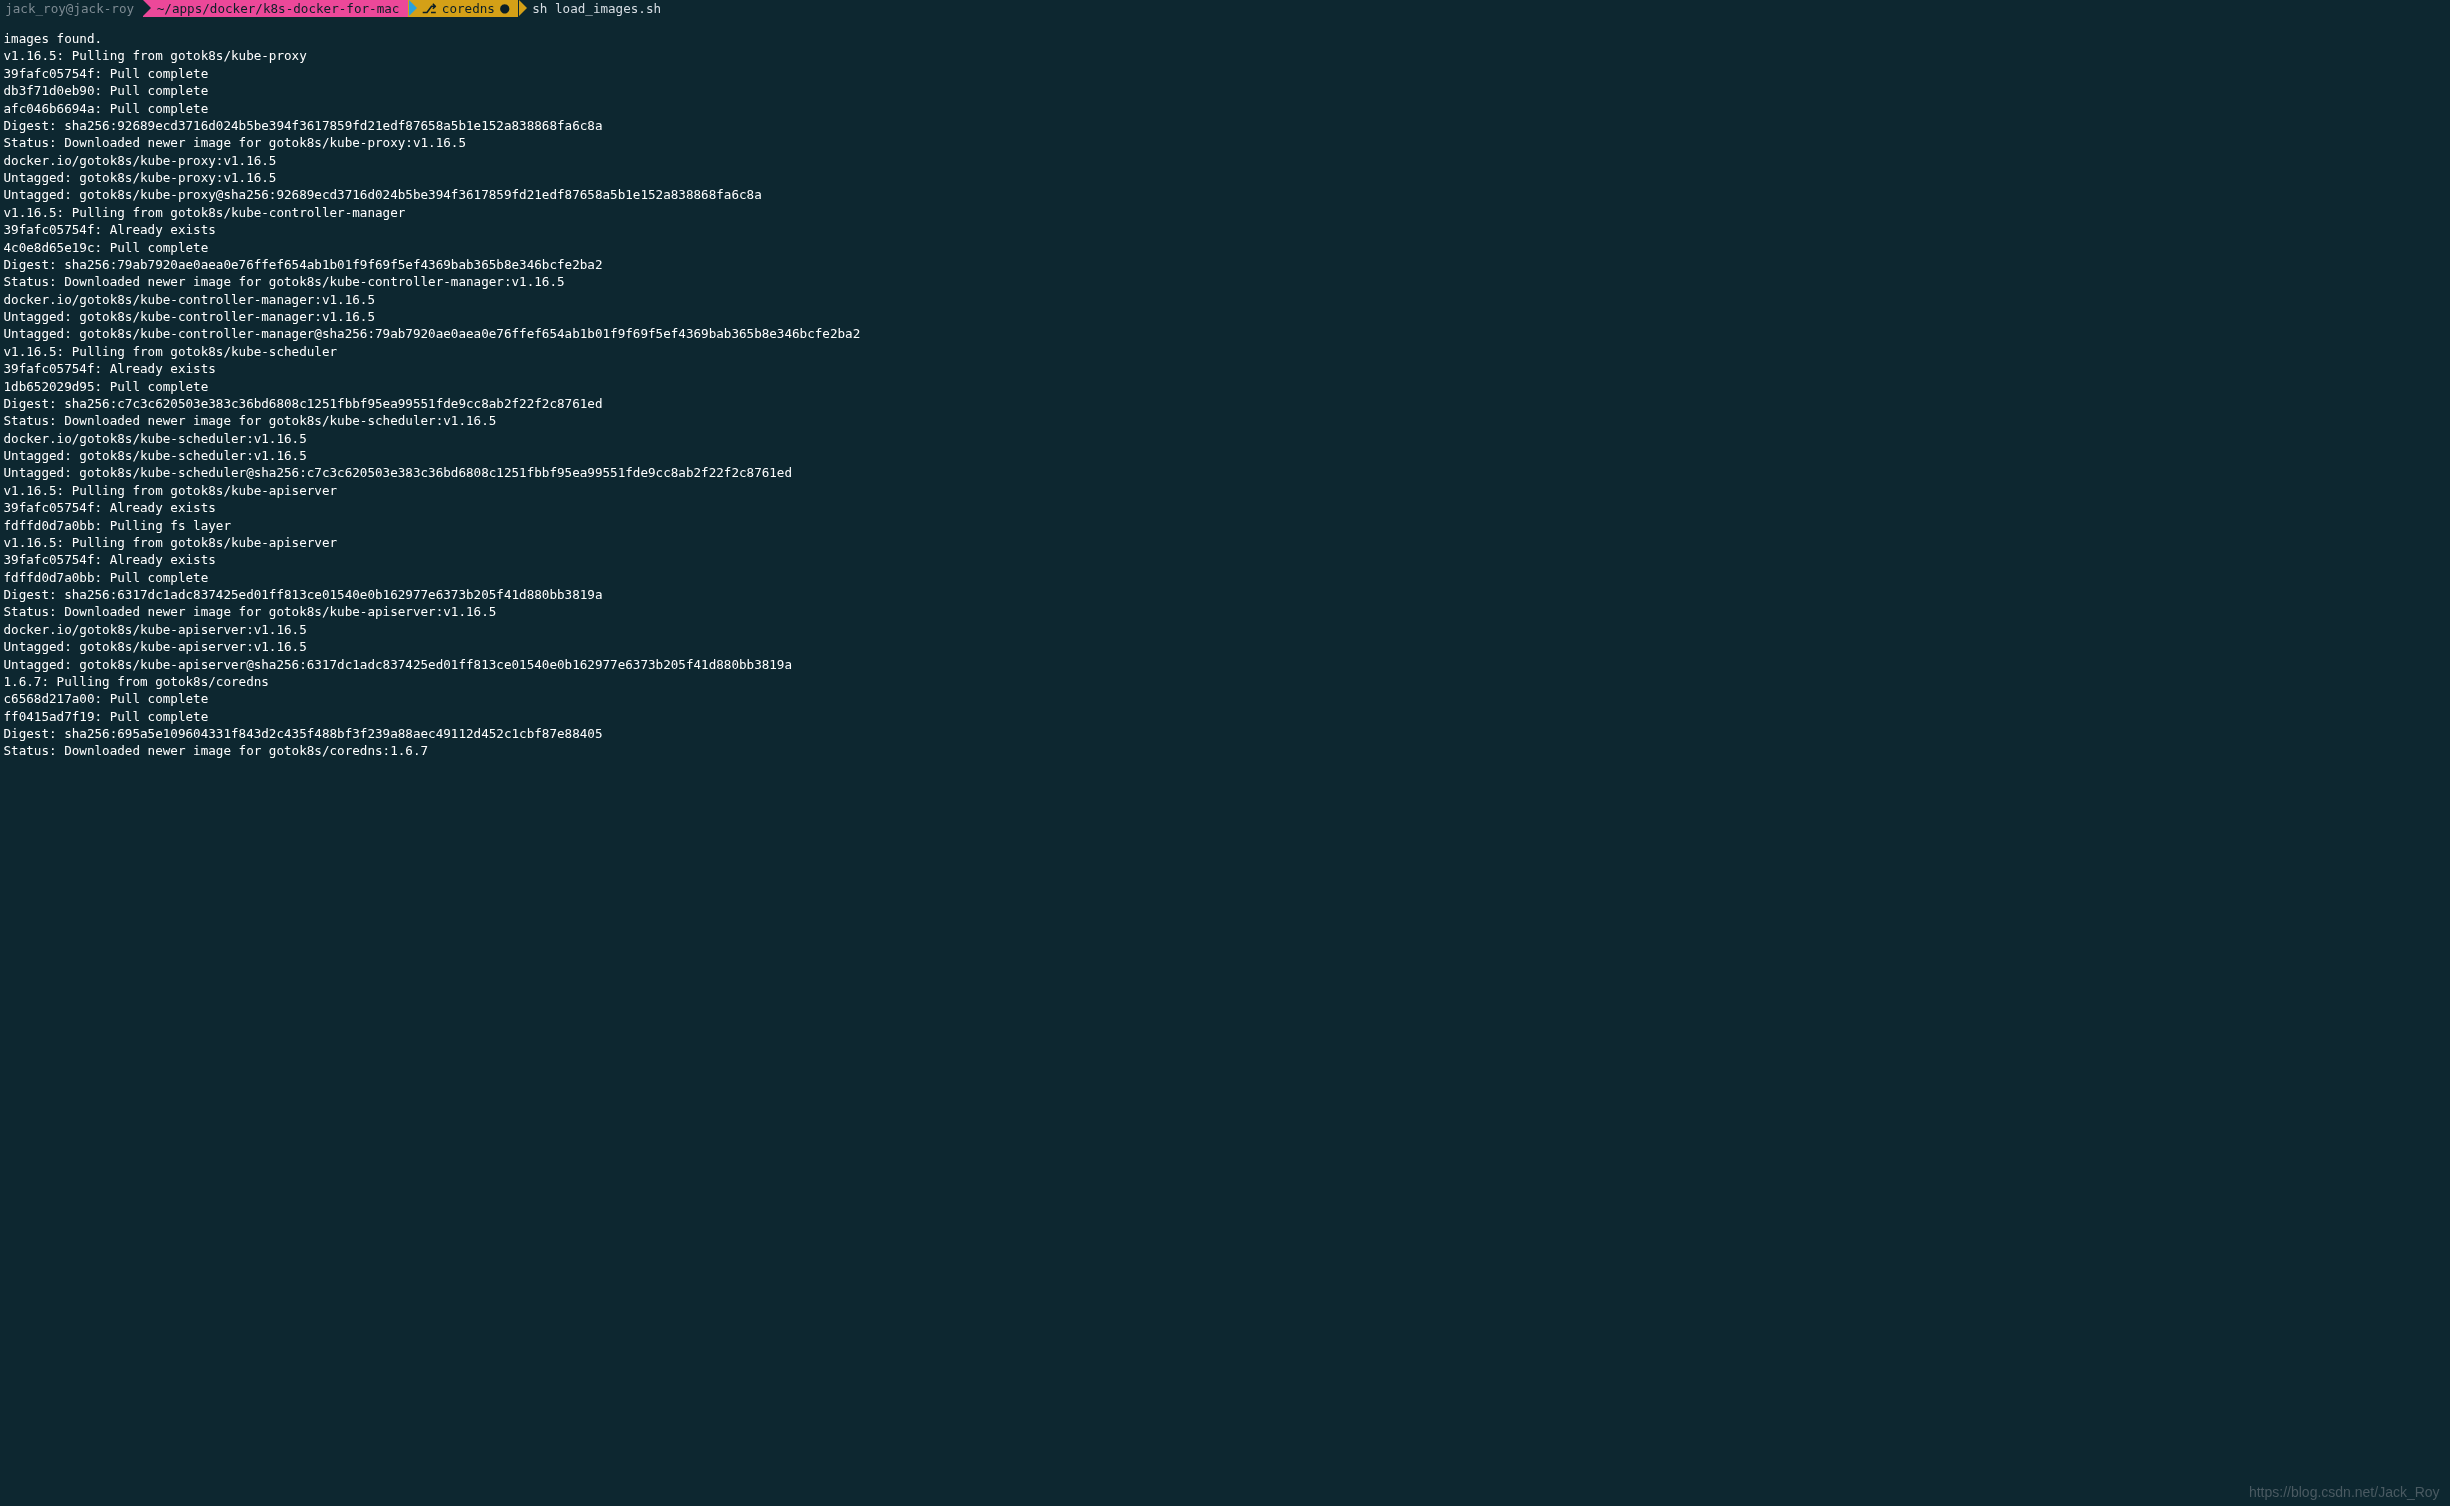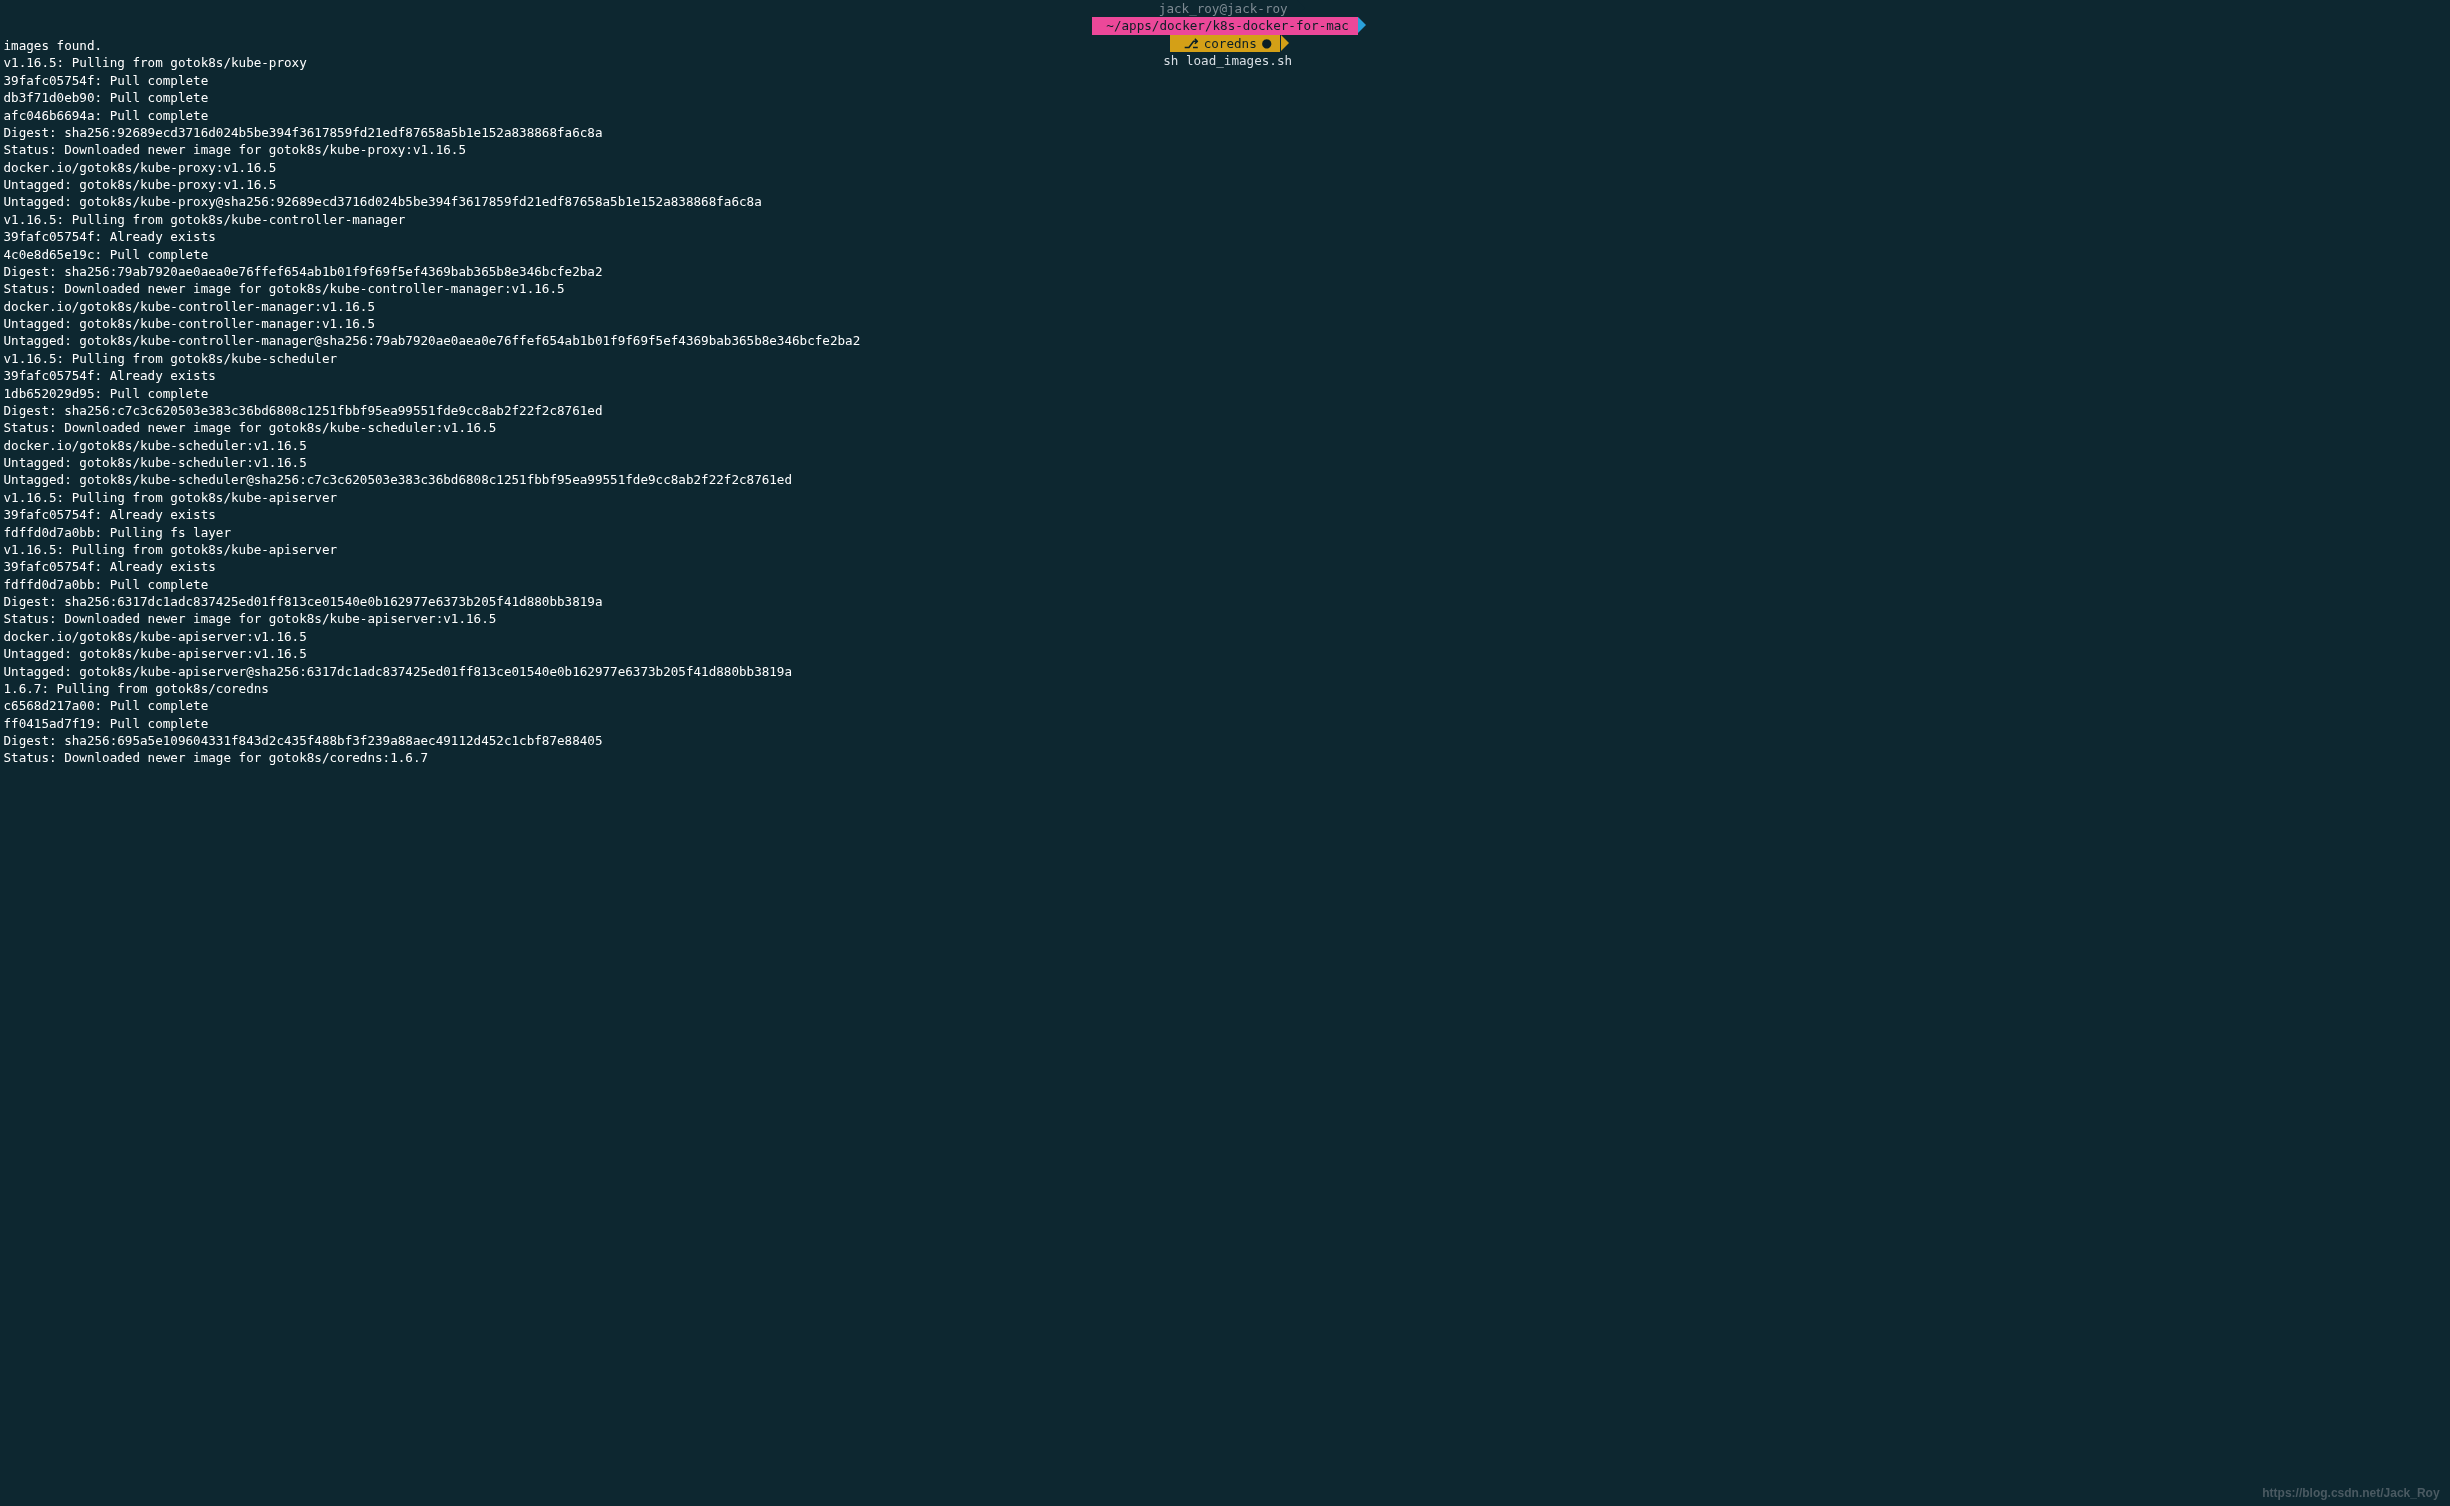--- a/index.html
+++ b/index.html
@@ -18,22 +18,21 @@
       overflow: hidden;
       position: relative;
     }
     .terminal {
       padding: 0;
     }
     .prompt-line {
       display: flex;
       align-items: center;
       height: 17.4px;
-      margin-bottom: 18px;
-      flex-direction: column;
+      margin-bottom: 11px;
     }
     .segment {
       display: inline-flex;
       align-items: center;
       height: 17.4px;
       padding: 0 8.7px 0 12px;
       position: relative;
       font-weight: normal;
     }
     .segment::after {
@@ -89,23 +88,22 @@
     .output {
       padding: 1.7px 3.5px 0 3.5px;
       white-space: pre;
       color: #ffffff;
     }
     .watermark {
       position: absolute;
       bottom: 5.2px;
       right: 10.4px;
       color: #4a5a62;
-      font-size: 12px;
+      font-size: 14px;
       font-family: Arial, sans-serif;
-      font-weight: bold;
     }
   </style>
 </head>
 <body>
 
 <div class="terminal">
   <div class="prompt-line">
     <span class="segment seg-user">jack_roy@jack-roy</span>
     <span class="segment seg-path">~/apps/docker/k8s-docker-for-mac</span>
     <span class="segment seg-branch">

